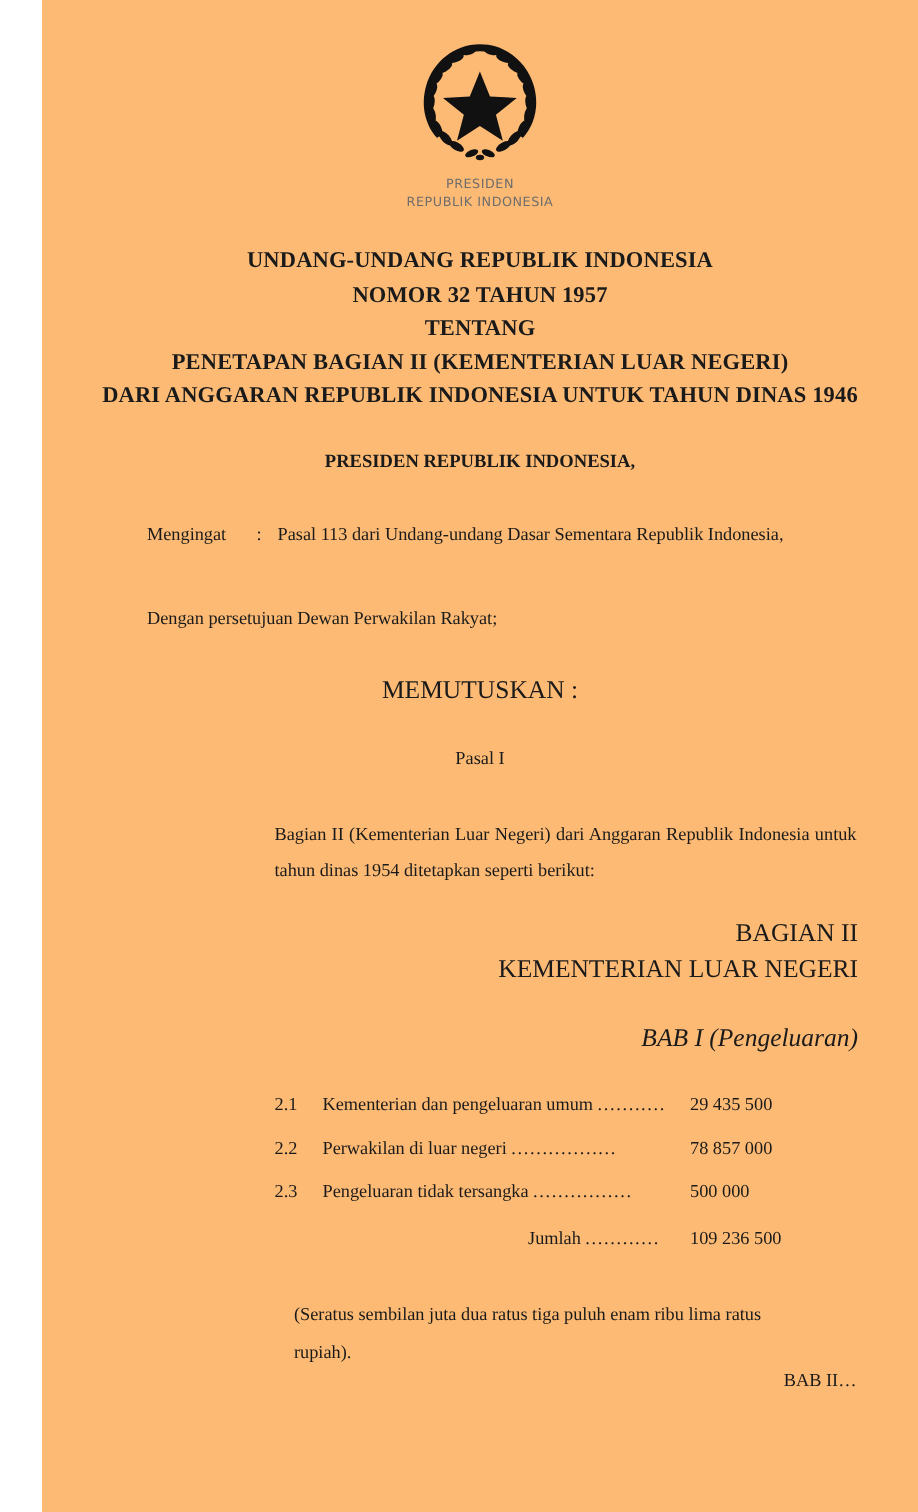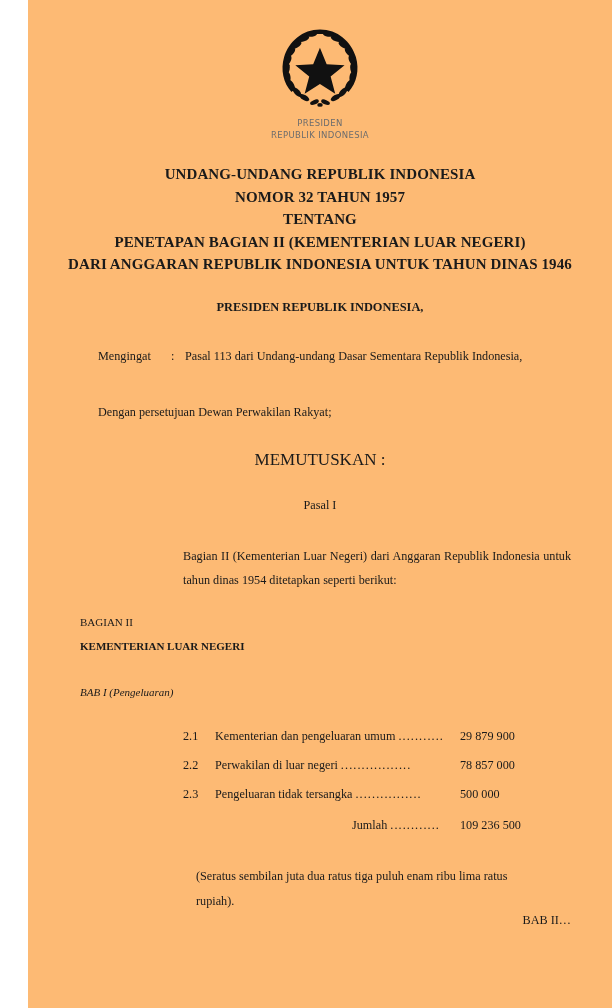--- a/index.html
+++ b/index.html
@@ -119,28 +119,28 @@
     width: 388px;
     font-size: 12.2px;
     line-height: 24px;
     text-align: justify;
     text-justify: inter-word;
   }
 
   
   .section-heading {
     position: absolute;
-    left: 52px;
-    right: 40px;
-    text-align: left;
-    font-size: 11px;
+    left: 32px;
+    right: 40px;
+    text-align: right;
+    font-size: 17px;
     line-height: 22px;
   }
   .section-heading.bagian { top: 611px; }
-  .section-heading.kementerian { top: 635px; font-weight: bold; }
+  .section-heading.kementerian { top: 635px; }
   .section-heading.bab { top: 681px; font-style: italic; }
 
   
   .items {
     position: absolute;
     top: 729px;
     left: 155px;
     width: 400px;
     font-size: 12.2px;
   }
@@ -306,21 +306,21 @@
   <div class="section-heading kementerian">KEMENTERIAN LUAR NEGERI</div>
   <div class="section-heading bab">BAB I (Pengeluaran)</div>
 
   <div class="items">
 
     <div class="item-row">
       <span class="item-num">2.1</span>
       <span class="item-label">Kementerian dan pengeluaran umum</span>
       <span class="item-leader">...........</span>
       <span class="item-spacer"></span>
-      <span class="item-amount">29 879 900</span>
+      <span class="item-amount">29 435 500</span>
     </div>
 
     <div class="item-row">
       <span class="item-num">2.2</span>
       <span class="item-label">Perwakilan di luar negeri</span>
       <span class="item-leader">.................</span>
       <span class="item-spacer"></span>
       <span class="item-amount">78 857 000</span>
     </div>
 

